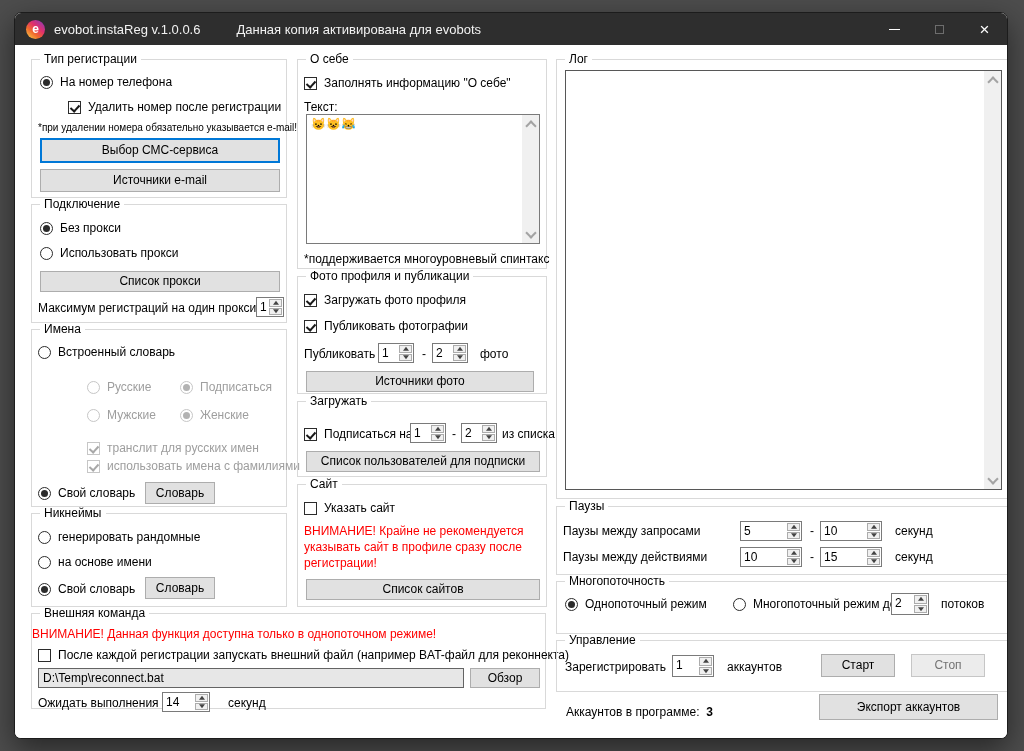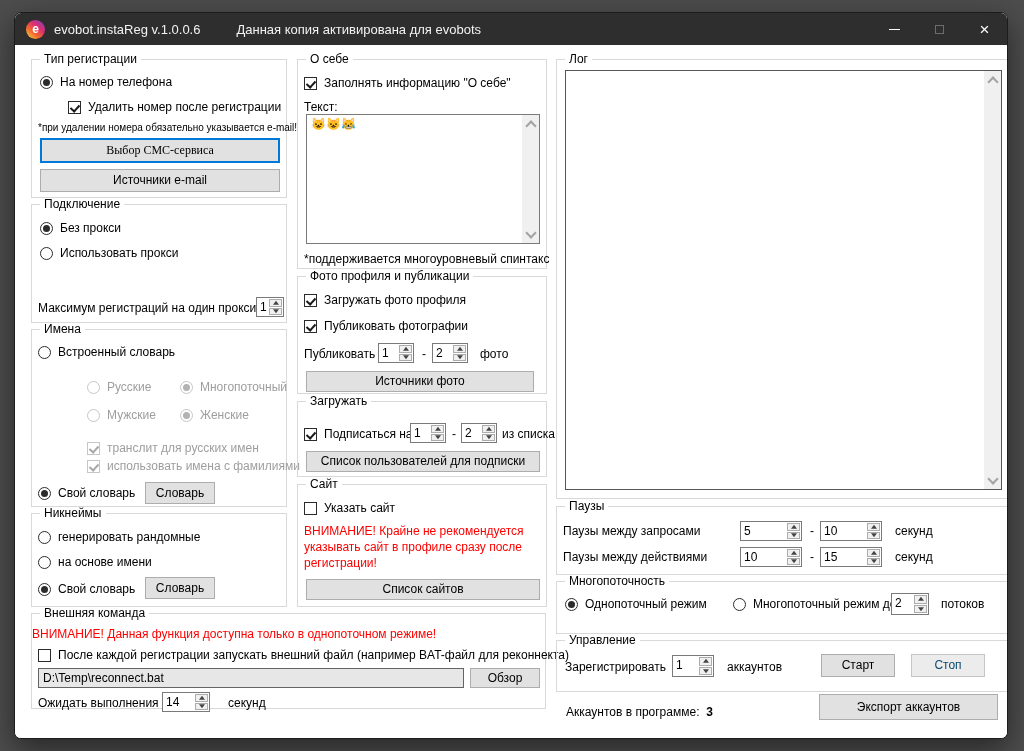--- a/index.html
+++ b/index.html
@@ -30,22 +30,22 @@
   .dot { width:13px; height:13px; border:1px solid #2b2b2b; border-radius:50%; background:#fff; position:relative; flex:none; }
   .checked .dot::after { content:""; position:absolute; left:2px; top:2px; width:7px; height:7px; border-radius:50%; background:#2b2b2b; }
   .box { width:13px; height:13px; border:1px solid #2b2b2b; background:#fff; position:relative; flex:none; }
   .checked .box::after { content:""; position:absolute; left:3px; top:1px; width:4px; height:7px; border-right:2px solid #1a1a1a; border-bottom:2px solid #1a1a1a; transform:rotate(42deg); }
   .dis { color:#9e9e9e; }
   .dis .dot,.dis .box { border-color:#c6c6c6; }
   .dis.checked .dot::after { background:#b2b2b2; }
   .dis.checked .box::after { border-color:#a8a8a8; }
 
   .btn { position:absolute; display:flex; align-items:center; justify-content:center; background:#e1e1e1; border:1px solid #adadad; font-family:inherit; font-size:12px; line-height:13px; white-space:nowrap; }
-  .btn.focus { border:2px solid #0078d7;font-family:Liberation Serif, serif; }
-  .btn.disbtn { background:#ececec; border-color:#c6c6c6; color:#0c4a6e; }
+  .btn.focus { border:2px solid #0078d7; }
+  .btn.disbtn { background:#ececec; border-color:#c6c6c6; color:#737373; }
 
   .spin { position:absolute; display:flex; background:#fff; border:1px solid #7a7a7a; }
   .spin .val { flex:1; font-size:12px; line-height:16px; padding:1px 0 0 3px; overflow:hidden; }
   .spin .sbs { width:15px; display:flex; flex-direction:column; padding:1px; gap:1px; flex:none; }
   .spin .sb { flex:1; background:#f0f0f0; border:1px solid #acacac; position:relative; }
   .sb.up::after { content:""; position:absolute; left:50%; top:50%; transform:translate(-50%,-55%); border-left:3px solid transparent; border-right:3px solid transparent; border-bottom:4px solid #444; }
   .sb.dn::after { content:""; position:absolute; left:50%; top:50%; transform:translate(-50%,-45%); border-left:3px solid transparent; border-right:3px solid transparent; border-top:4px solid #444; }
 
   .tbox { position:absolute; background:#fff; border:1px solid #7a7a7a; }
   .tbox .content { position:absolute; left:4px; top:2px; right:22px; font-size:12px; }
@@ -101,20 +101,21 @@
     <div class="g" style="left:16px;top:159px;width:256px;height:119px">
       <span class="gt">Подключение</span>
       <div class="a radio checked" style="left:8px;top:16px">
         <span class="dot"></span>
           <span class="lbl">Без прокси</span>
       </div>
       <div class="a radio" style="left:8px;top:41px">
         <span class="dot"></span>
           <span class="lbl">Использовать прокси</span>
       </div>
+      <button class="btn" style="left:8px;top:66px;width:240px;height:21px">Список прокси</button>
       <span class="a lbl" style="left:6px;top:96px">Максимум регистраций на один прокси:</span>
       <div class="spin" style="left:224px;top:92px;width:28px;height:20px">
         <span class="val">1</span>
         <span class="sbs">
             <span class="sb up"></span>
             <span class="sb dn"></span>
           </span>
       </div>
     </div>
 
@@ -123,21 +124,21 @@
       <div class="a radio" style="left:6px;top:15px">
         <span class="dot"></span>
           <span class="lbl">Встроенный словарь</span>
       </div>
       <div class="a radio dis" style="left:55px;top:50px">
         <span class="dot"></span>
           <span class="lbl">Русские</span>
       </div>
       <div class="a radio dis checked" style="left:148px;top:50px">
         <span class="dot"></span>
-          <span class="lbl">Многопоточный</span>
+          <span class="lbl">Подписаться</span>
       </div>
       <div class="a radio dis" style="left:55px;top:78px">
         <span class="dot"></span>
           <span class="lbl">Мужские</span>
       </div>
       <div class="a radio dis checked" style="left:148px;top:78px">
         <span class="dot"></span>
           <span class="lbl">Женские</span>
       </div>
       <div class="a check dis checked" style="left:55px;top:111px">

